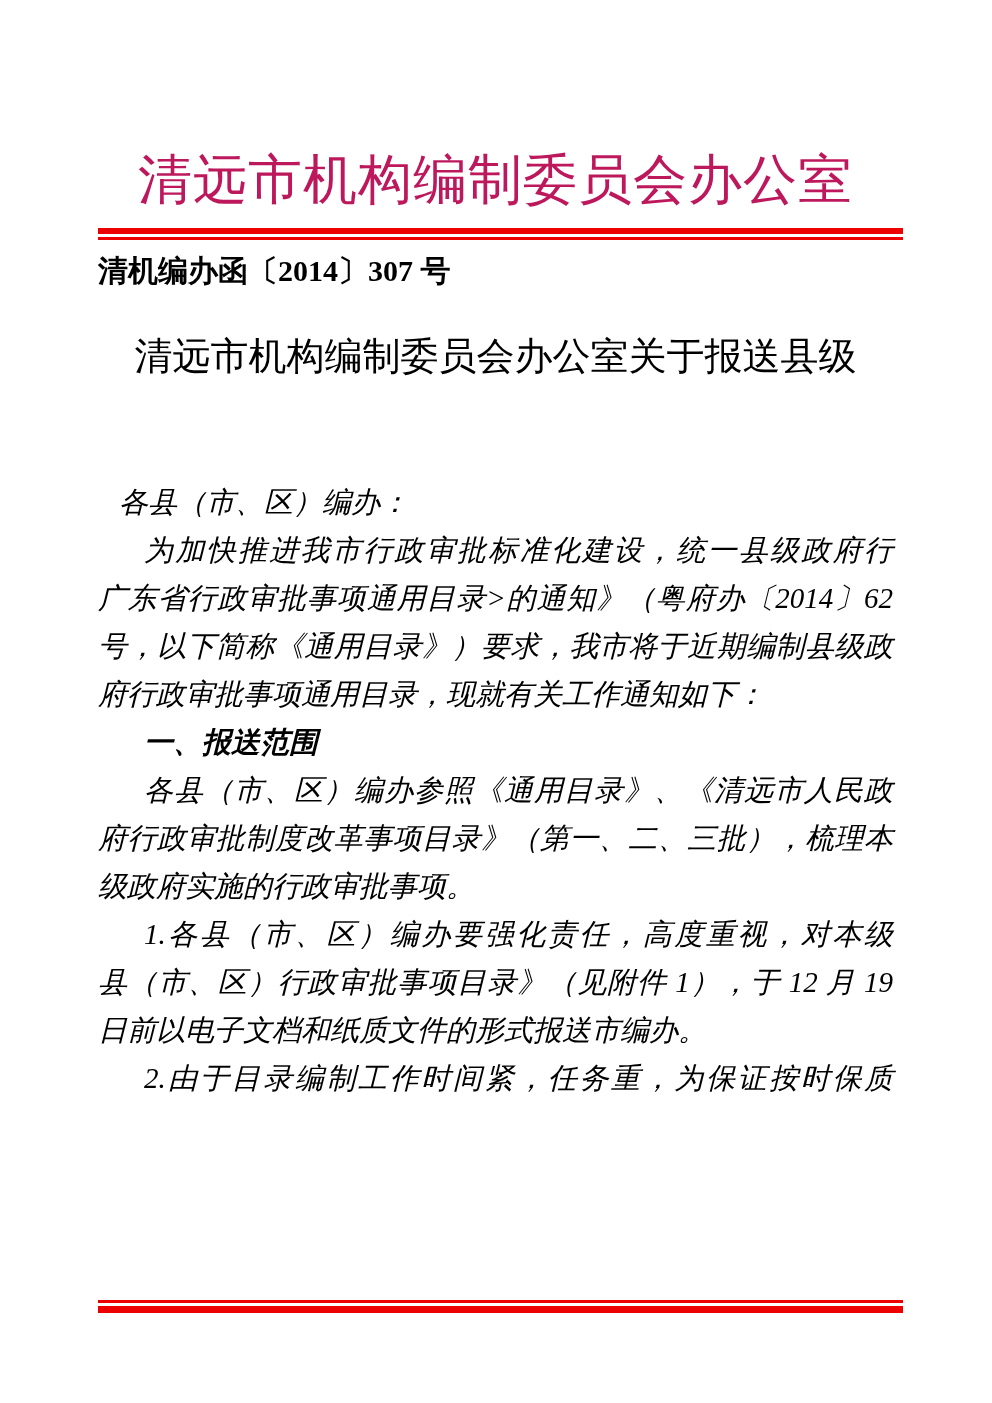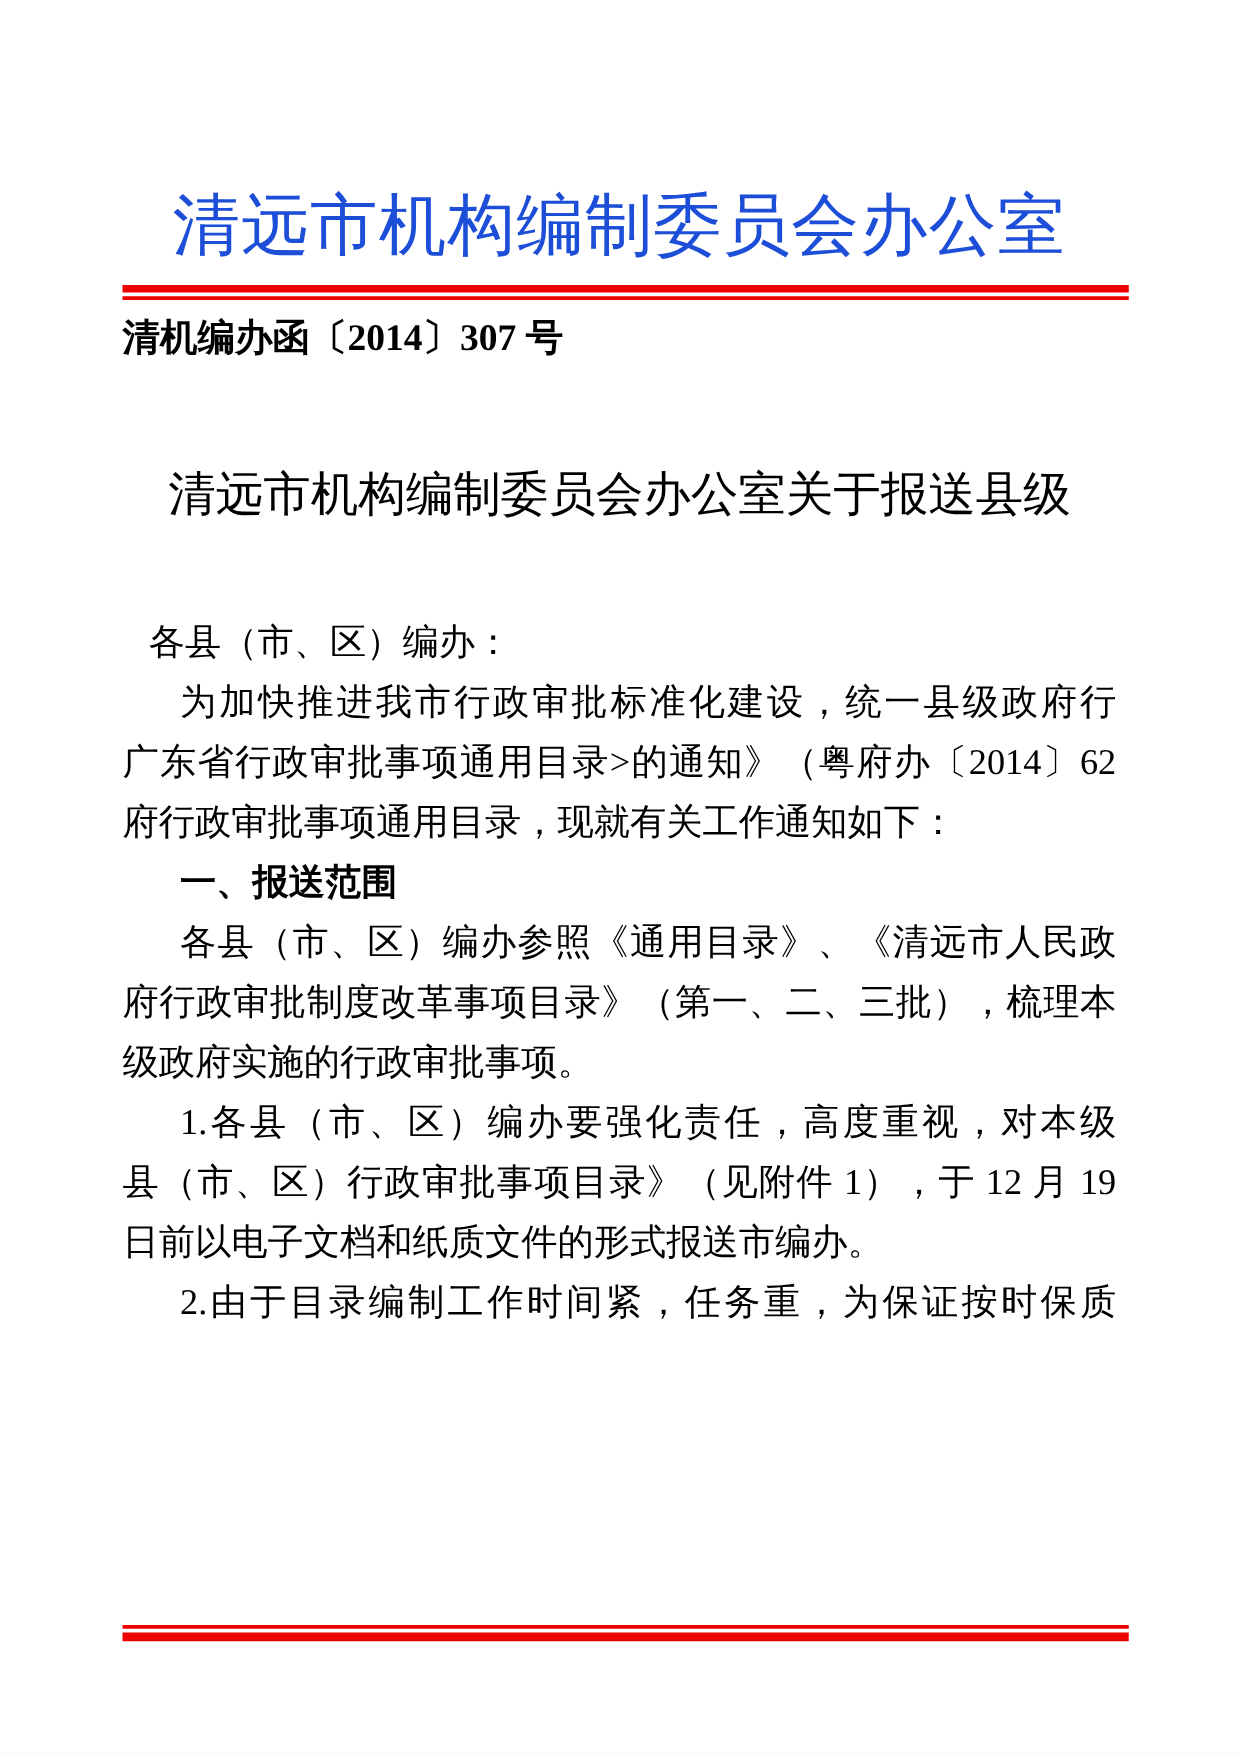--- a/index.html
+++ b/index.html
@@ -27,25 +27,26 @@
   .doc-number{
     position:absolute;top:250px;left:98px;width:767px;
     text-align:left;
     font-size:30px;line-height:42px;
     white-space:nowrap;
     font-weight:bold;
   }
   .doc-title{
     position:absolute;top:328px;left:98px;width:795px;
     text-align:center;
-    font-size:38px;line-height:56px;margin-top:40px;
+    font-size:38px;line-height:56px;
   }
   .body-text{
-    position:absolute;top:490px;left:98px;width:795px;
+    position:absolute;top:478px;left:98px;width:795px;
     font-size:29px;
+    font-style:italic;
   }
   .line{
     height:48px;line-height:48px;
     text-align:left;
     white-space:nowrap;
   }
   .line.justify{
     white-space:normal;
     text-align:justify;
     text-align-last:justify;
@@ -57,35 +58,36 @@
     font-family:"Liberation Sans","DejaVu Sans",sans-serif;
     font-weight:bold;
     text-indent:46px;
   }
 </style>
 </head>
 <body>
 
 <div class="page">
 
-  <div class="org-name accent-text" style="color: #1d4ed8;">清远市机构编制委员会办公室</div>
+  <div class="org-name accent-text" style="color: #be185d;">清远市机构编制委员会办公室</div>
 
   <div class="rule rule-top-thick accent-bg" style="background: rgb(237, 0, 0);"></div>
   <div class="rule rule-top-thin accent-bg" style="background: rgb(237, 0, 0);"></div>
 
   <div class="doc-number">清机编办函〔2014〕307 号</div>
 
   <div class="doc-title">
     <div>清远市机构编制委员会办公室关于报送县级</div>
   </div>
 
   <div class="body-text">
     <div class="line salutation">各县（市、区）编办：</div>
     <div class="line indent justify">为加快推进我市行政审批标准化建设，统一县级政府行</div>
     <div class="line justify">广东省行政审批事项通用目录&gt;的通知》（粤府办〔2014〕62</div>
+    <div class="line justify">号，以下简称《通用目录》）要求，我市将于近期编制县级政</div>
     <div class="line">府行政审批事项通用目录，现就有关工作通知如下：</div>
     <div class="line heading">一、报送范围</div>
     <div class="line indent justify">各县（市、区）编办参照《通用目录》、《清远市人民政</div>
     <div class="line justify">府行政审批制度改革事项目录》（第一、二、三批），梳理本</div>
     <div class="line">级政府实施的行政审批事项。</div>
     <div class="line indent justify">1.各县（市、区）编办要强化责任，高度重视，对本级</div>
     <div class="line justify">县（市、区）行政审批事项目录》（见附件 1），于 12 月 19</div>
     <div class="line">日前以电子文档和纸质文件的形式报送市编办。</div>
     <div class="line indent justify">2.由于目录编制工作时间紧，任务重，为保证按时保质</div>
   </div>

